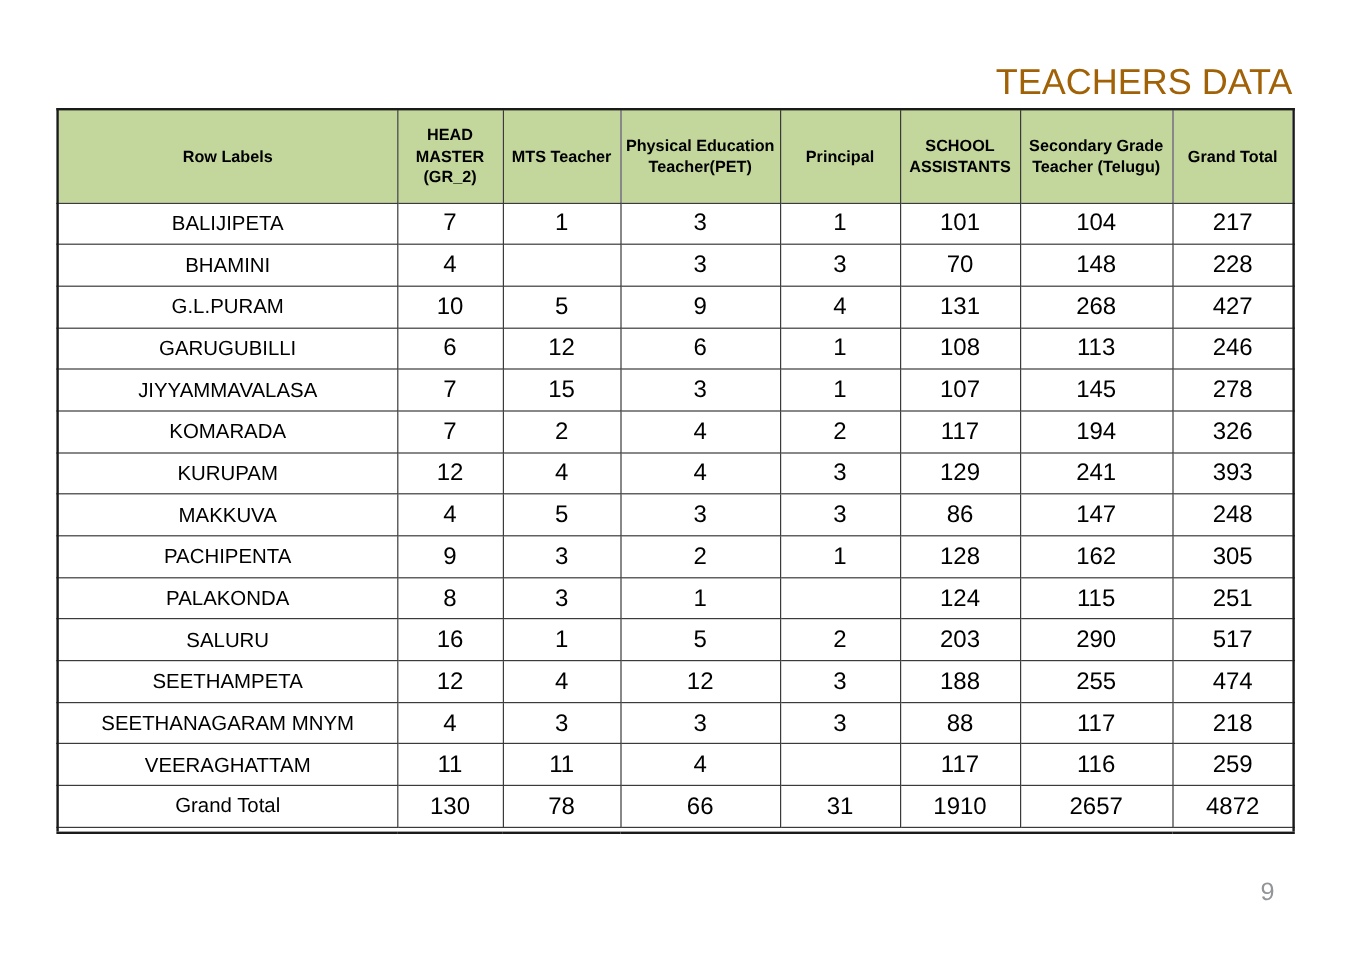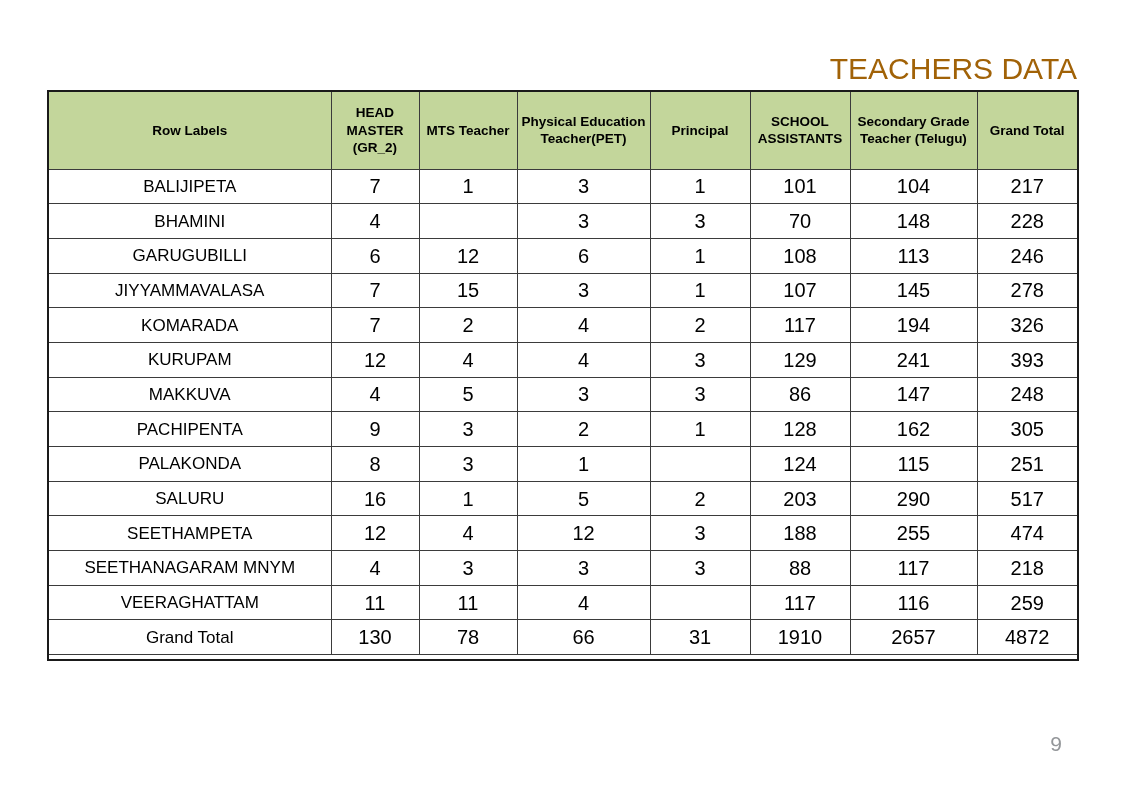--- a/index.html
+++ b/index.html
@@ -128,20 +128,30 @@
           <td class="row-label-cell">BHAMINI</td>
           <td>4</td>
           <td></td>
           <td>3</td>
           <td>3</td>
           <td>70</td>
           <td>148</td>
           <td>228</td>
         </tr>
         <tr>
+          <td class="row-label-cell">G.L.PURAM</td>
+          <td>10</td>
+          <td>5</td>
+          <td>9</td>
+          <td>4</td>
+          <td>131</td>
+          <td>268</td>
+          <td>427</td>
+        </tr>
+        <tr>
           <td class="row-label-cell">GARUGUBILLI</td>
           <td>6</td>
           <td>12</td>
           <td>6</td>
           <td>1</td>
           <td>108</td>
           <td>113</td>
           <td>246</td>
         </tr>
         <tr>

